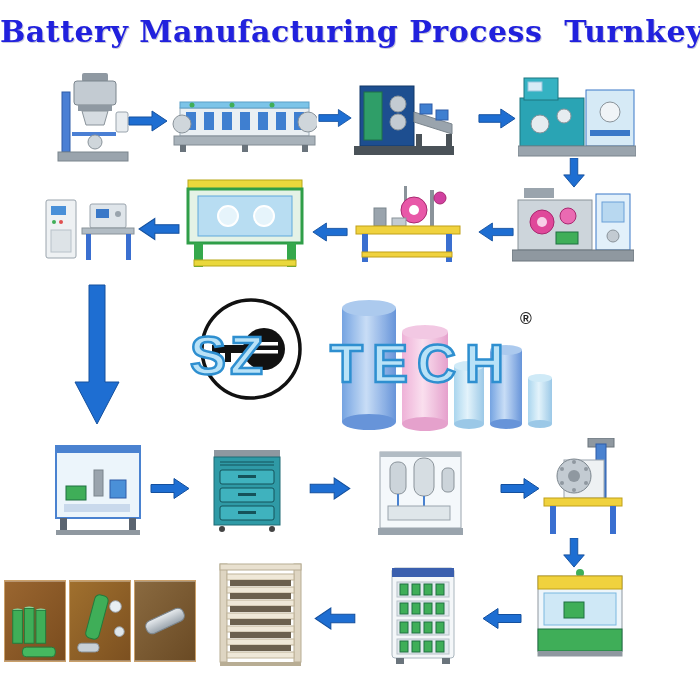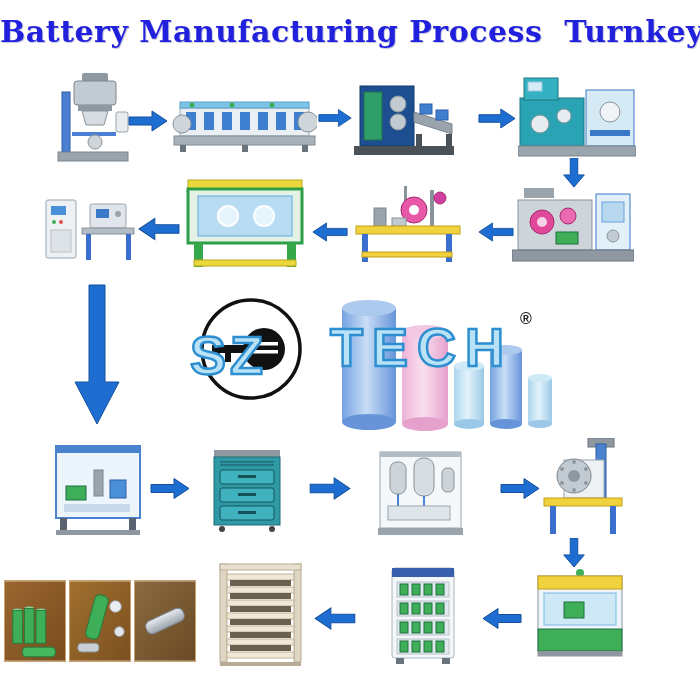--- a/index.html
+++ b/index.html
@@ -24,21 +24,21 @@
   .arrow.left svg { transform:scaleX(-1); }
   .logo { position:absolute; left:190px; top:292px; width:352px; height:138px; z-index:3; }
   .keycircle { position:absolute; left:8px; top:4px; width:106px; height:106px; }
   .brand {
     position:absolute; font-weight:800; font-size:54px; line-height:1;
     color:var(--logo-fill,#b9e2f7);
     -webkit-text-stroke:2.5px var(--logo-outline,#2e8fd0);
     letter-spacing:4px;
   }
   .brand.sz { left:0; top:36px; }
-  .brand.tech { left:140px; top:28px; letter-spacing:9px; }
+  .brand.tech { left:140px; top:44px; letter-spacing:9px; }
   .reg { position:absolute; left:330px; top:18px; font-size:16px; font-weight:700;
          color:var(--registered,#222); -webkit-text-stroke:0; }
   .cyls { position:absolute; left:336px; top:296px; width:218px; height:136px; z-index:1; }
   .photo { position:absolute; width:62px; height:82px; border:1px solid #caa06a; }
 </style>
 </head>
 <body>
 
 <div class="canvas">
 

